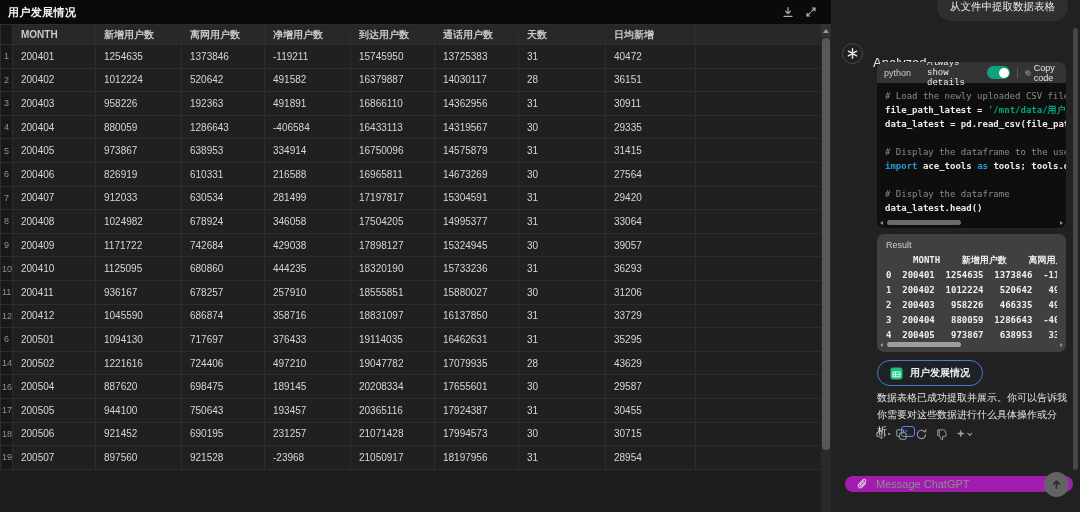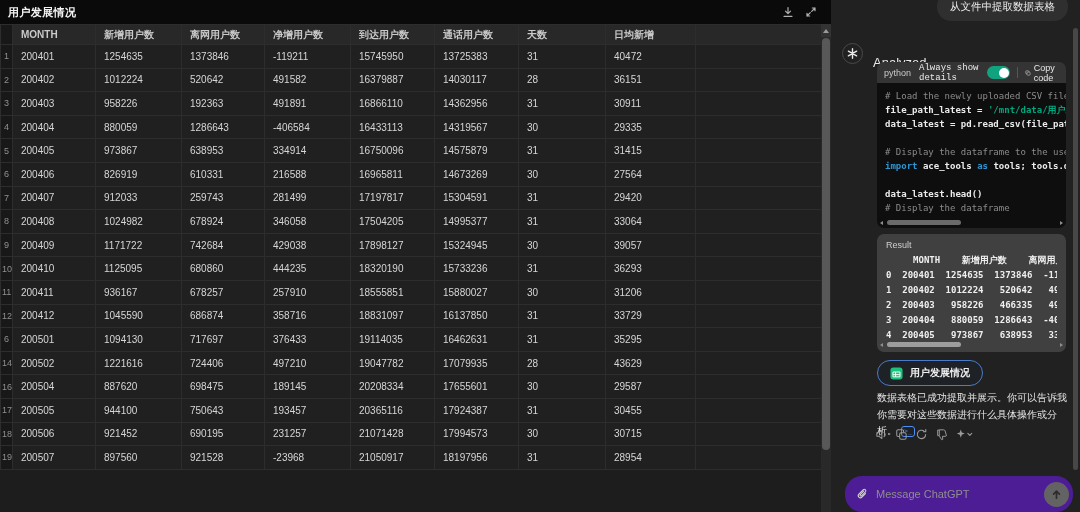--- a/index.html
+++ b/index.html
@@ -29,21 +29,21 @@
   
   .chat-panel { position:absolute; left:831px; top:0; width:249px; height:512px; background:#212121; overflow:hidden;padding-left:13px; }
   .user-bubble { position:absolute; top:-8px; right:12px; height:29px; background:#2f2f2f; border-radius:14px;
     display:flex; align-items:center; padding:0 13px; font-size:10.5px; color:#ececec; }
   .assistant-row { position:absolute; left:11px; top:36px; display:flex; align-items:center; gap:10px; }
   .avatar { width:21px; height:21px; border:1px solid #4a4a4a; border-radius:50%; display:flex; align-items:center; justify-content:center; background:#212121; }
   .analyzed { font-size:13px; color:#e8e8e8;margin-top:19px; }
 
   .code-block { position:absolute; left:46px; top:62px; width:189px; border-radius:7px; overflow:hidden; }
   .code-header { height:21px; background:#343434; display:flex; align-items:center; padding:0 7px; gap:6px; font-size:9px; color:#c9c9c9; }
-  .code-header .lang { margin-right:2px; }
+  .code-header .lang { margin-right:10px; }
   .code-header .details { color:#ececec;font-family:Liberation Mono, monospace; }
   .toggle { width:23px; height:13px; border-radius:7px; position:relative; flex:0 0 auto; }
   .toggle .knob { position:absolute; right:1.5px; top:1.5px; width:10px; height:10px; background:#fff; border-radius:50%; }
   .vdiv { width:1px; height:11px; background:#575757; margin:0 1px; }
   .copy-code { display:flex; align-items:center; gap:3px; color:#e8e8e8; }
   .code-body { background:#0e0e0e; padding:6px 8px 2px 8px; height:134px; overflow:hidden; }
   .code-line { font-family:"DejaVu Sans Mono","Liberation Mono",monospace; font-size:9px; font-weight:600; line-height:14px; white-space:pre; color:#ececec; }
   .tok-plain { color:#ececec; }
   .tok-comment { color:#8b8b8b; font-weight:400; }
   .hscroll { height:11px; background:#0e0e0e; position:relative; display:flex; align-items:center; justify-content:space-between; padding:0 3px; }
@@ -62,21 +62,21 @@
     display:inline-flex; align-items:center; gap:7px; padding:0 12px; background:#1e2126; }
   .chip-label { font-size:10px; font-weight:bold; color:#f0f0f0; }
 
   .response { position:absolute; left:46px; top:390px; width:198px; font-size:10px; line-height:16.5px; color:#e6e6e6; }
   .code-badge { display:inline-block; border:1px solid #4c8df6; color:#4c8df6; border-radius:3px; font-size:6.5px;
     font-family:"DejaVu Sans Mono",monospace; padding:0 2px; line-height:9px; vertical-align:1px; margin-left:4px; }
 
   .action-row { position:absolute; left:44px; top:428px; display:flex; align-items:center; gap:7px; }
   .action-row > span { display:flex; }
 
-  .composer { position:absolute; left:14px; top:476px; width:228px; height:36px; background:#4c1d95; border-radius:17px;
+  .composer { position:absolute; left:14px; top:476px; width:228px; height:16px; background:#a21caf; border-radius:17px;
     display:flex; align-items:center; padding:0 4px 0 11px; }
   .composer input { flex:1; margin-left:7px; background:transparent; border:none; outline:none; font-size:11px; color:#ececec;
     font-family:"Liberation Sans","DejaVu Sans",sans-serif; min-width:0; }
   .composer input::placeholder { color:#8e8e8e; }
   .send-btn { width:25px; height:25px; border-radius:50%; background:#636363; display:flex; align-items:center; justify-content:center; flex:0 0 auto; }
 
   .chat-scroll { position:absolute; right:2px; top:28px; width:5px; height:442px; background:#474747; border-radius:3px; }
 </style>
 </head>
 <body>
@@ -197,21 +197,21 @@
               <td>16965811</td>
               <td>14673269</td>
               <td>30</td>
               <td>27564</td>
               <td></td>
             </tr>
             <tr>
               <td class="rownum">7</td>
               <td>200407</td>
               <td>912033</td>
-              <td>259743</td>
+              <td>630534</td>
               <td>281499</td>
               <td>17197817</td>
               <td>15304591</td>
               <td>31</td>
               <td>29420</td>
               <td></td>
             </tr>
             <tr>
               <td class="rownum">8</td>
               <td>200408</td>
@@ -387,22 +387,22 @@
         </span>
       </div>
       <div class="code-body" id="code-body">
           <div class="code-line"><span class="tok-comment"># Load the newly uploaded CSV file</span></div>
           <div class="code-line"><span class="tok-plain">file_path_latest = </span><span class="tok-string" style="color: rgb(0, 166, 125);">'/mnt/data/用户发展情况.</span></div>
           <div class="code-line"><span class="tok-plain">data_latest = pd.read_csv(file_path_latest</span></div>
           <div class="code-line">&nbsp;</div>
           <div class="code-line"><span class="tok-comment"># Display the dataframe to the user</span></div>
           <div class="code-line"><span class="tok-keyword" style="color: rgb(46, 149, 211);">import</span><span class="tok-plain"> ace_tools </span><span class="tok-keyword" style="color: rgb(46, 149, 211);">as</span><span class="tok-plain"> tools; tools.display_d</span></div>
           <div class="code-line">&nbsp;</div>
+          <div class="code-line"><span class="tok-comment"># Display the dataframe</span></div>
           <div class="code-line"><span class="tok-plain">data_latest.head()</span></div>
-          <div class="code-line"><span class="tok-comment"># Display the dataframe</span></div>
         </div>
       <div class="hscroll">
         <span class="tri-l"></span>
         <span class="thumb"></span>
         <span class="tri-r"></span>
       </div>
     </div>
 
     <div class="result-block">
       <div class="result-label">Result</div>

